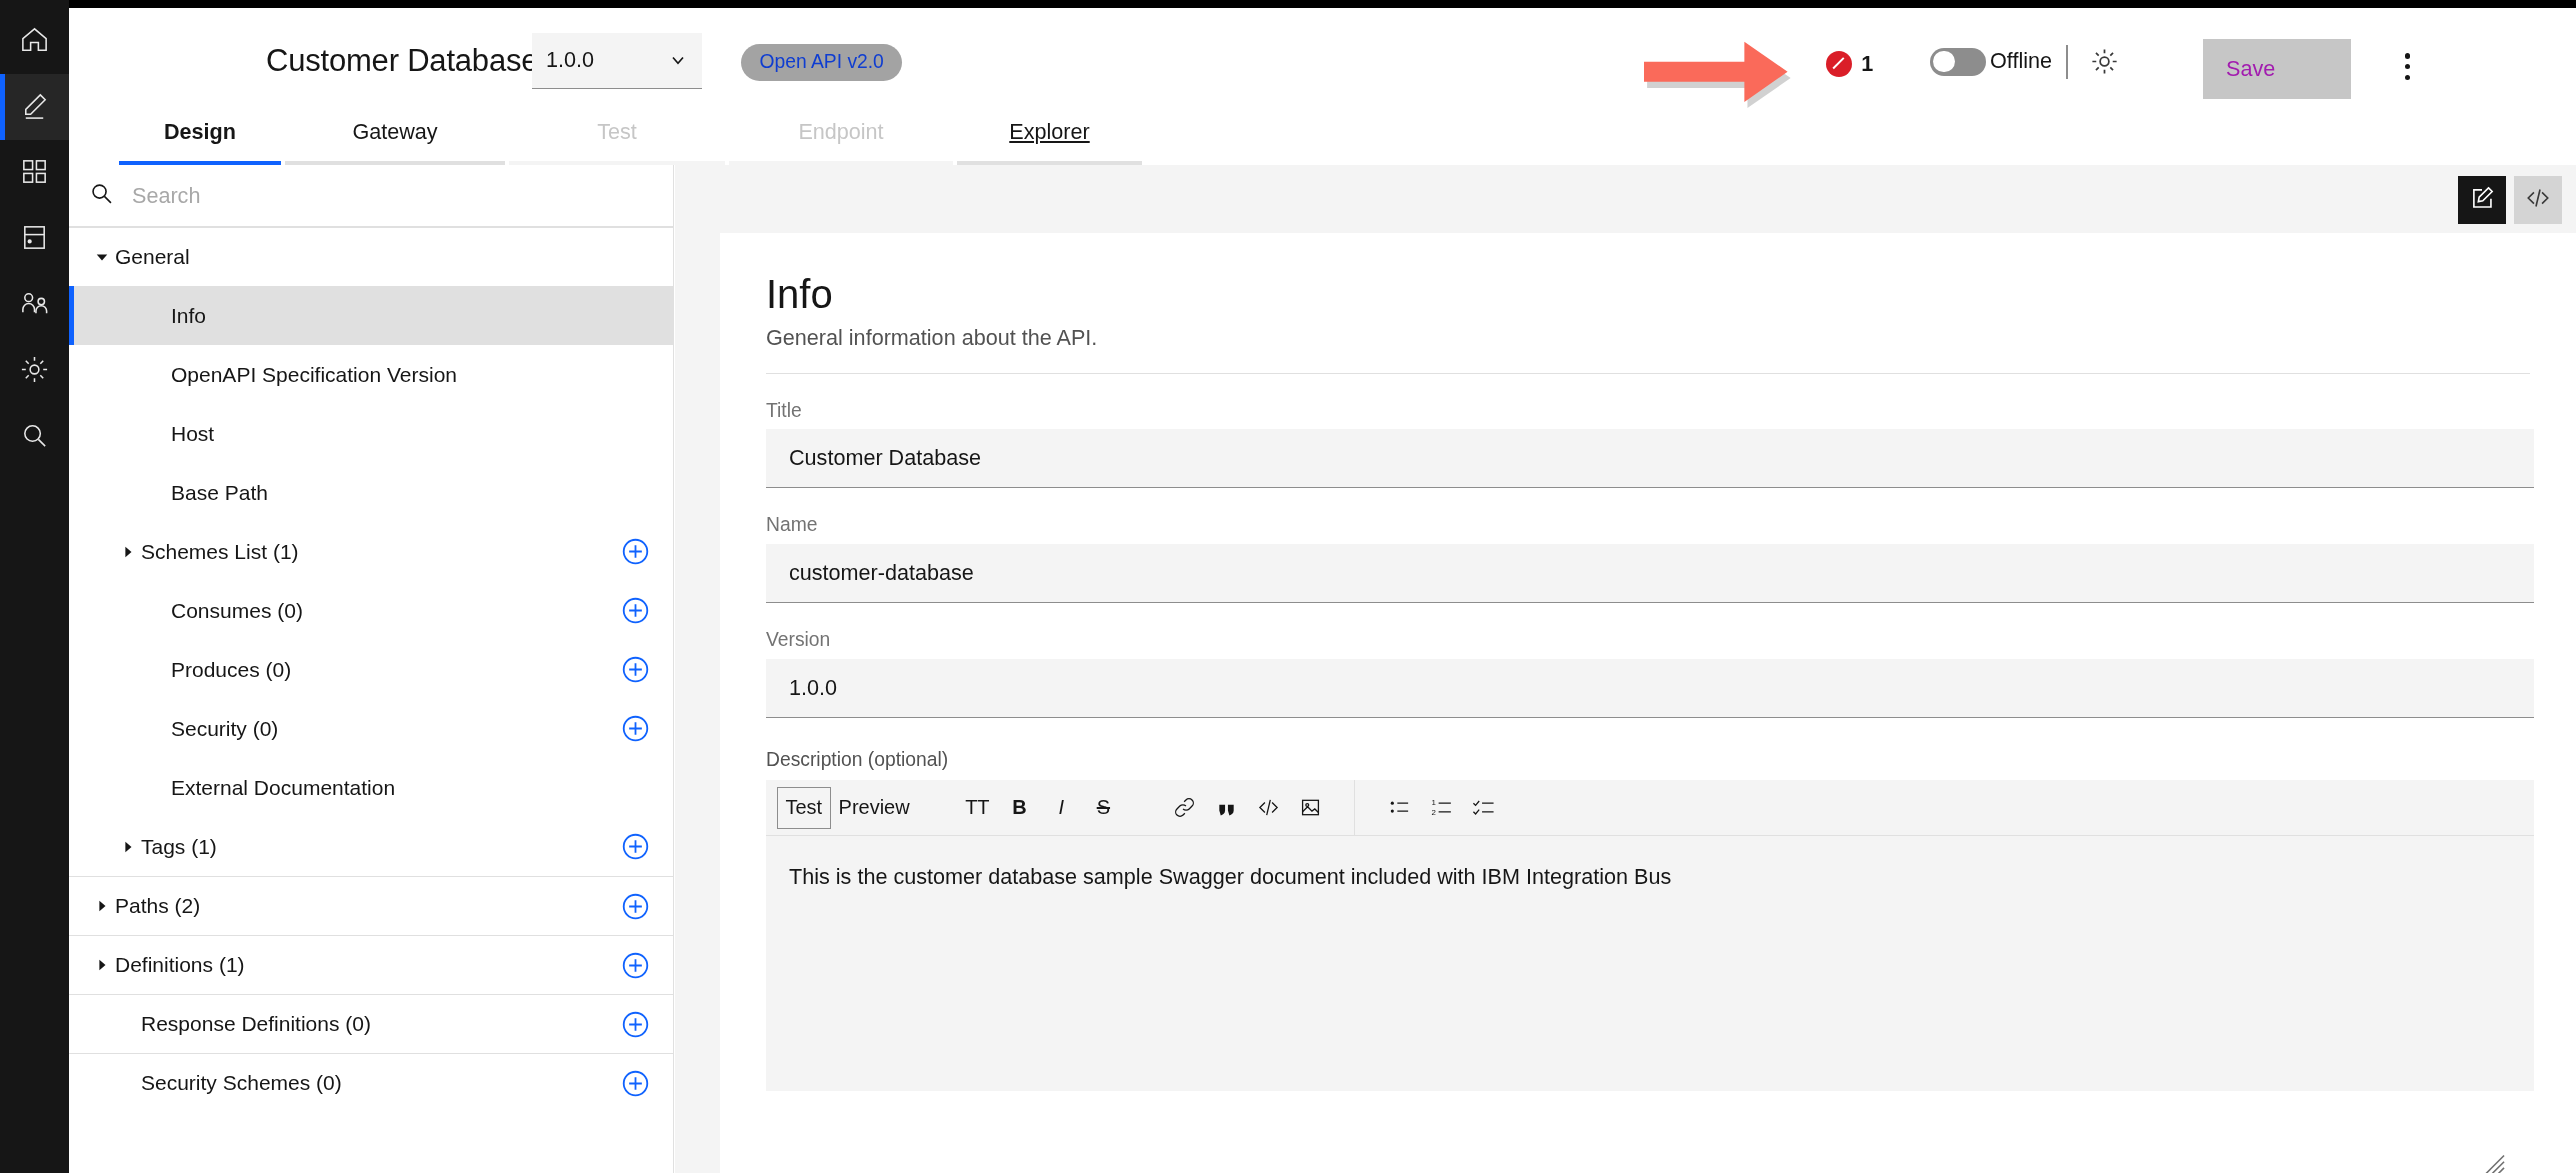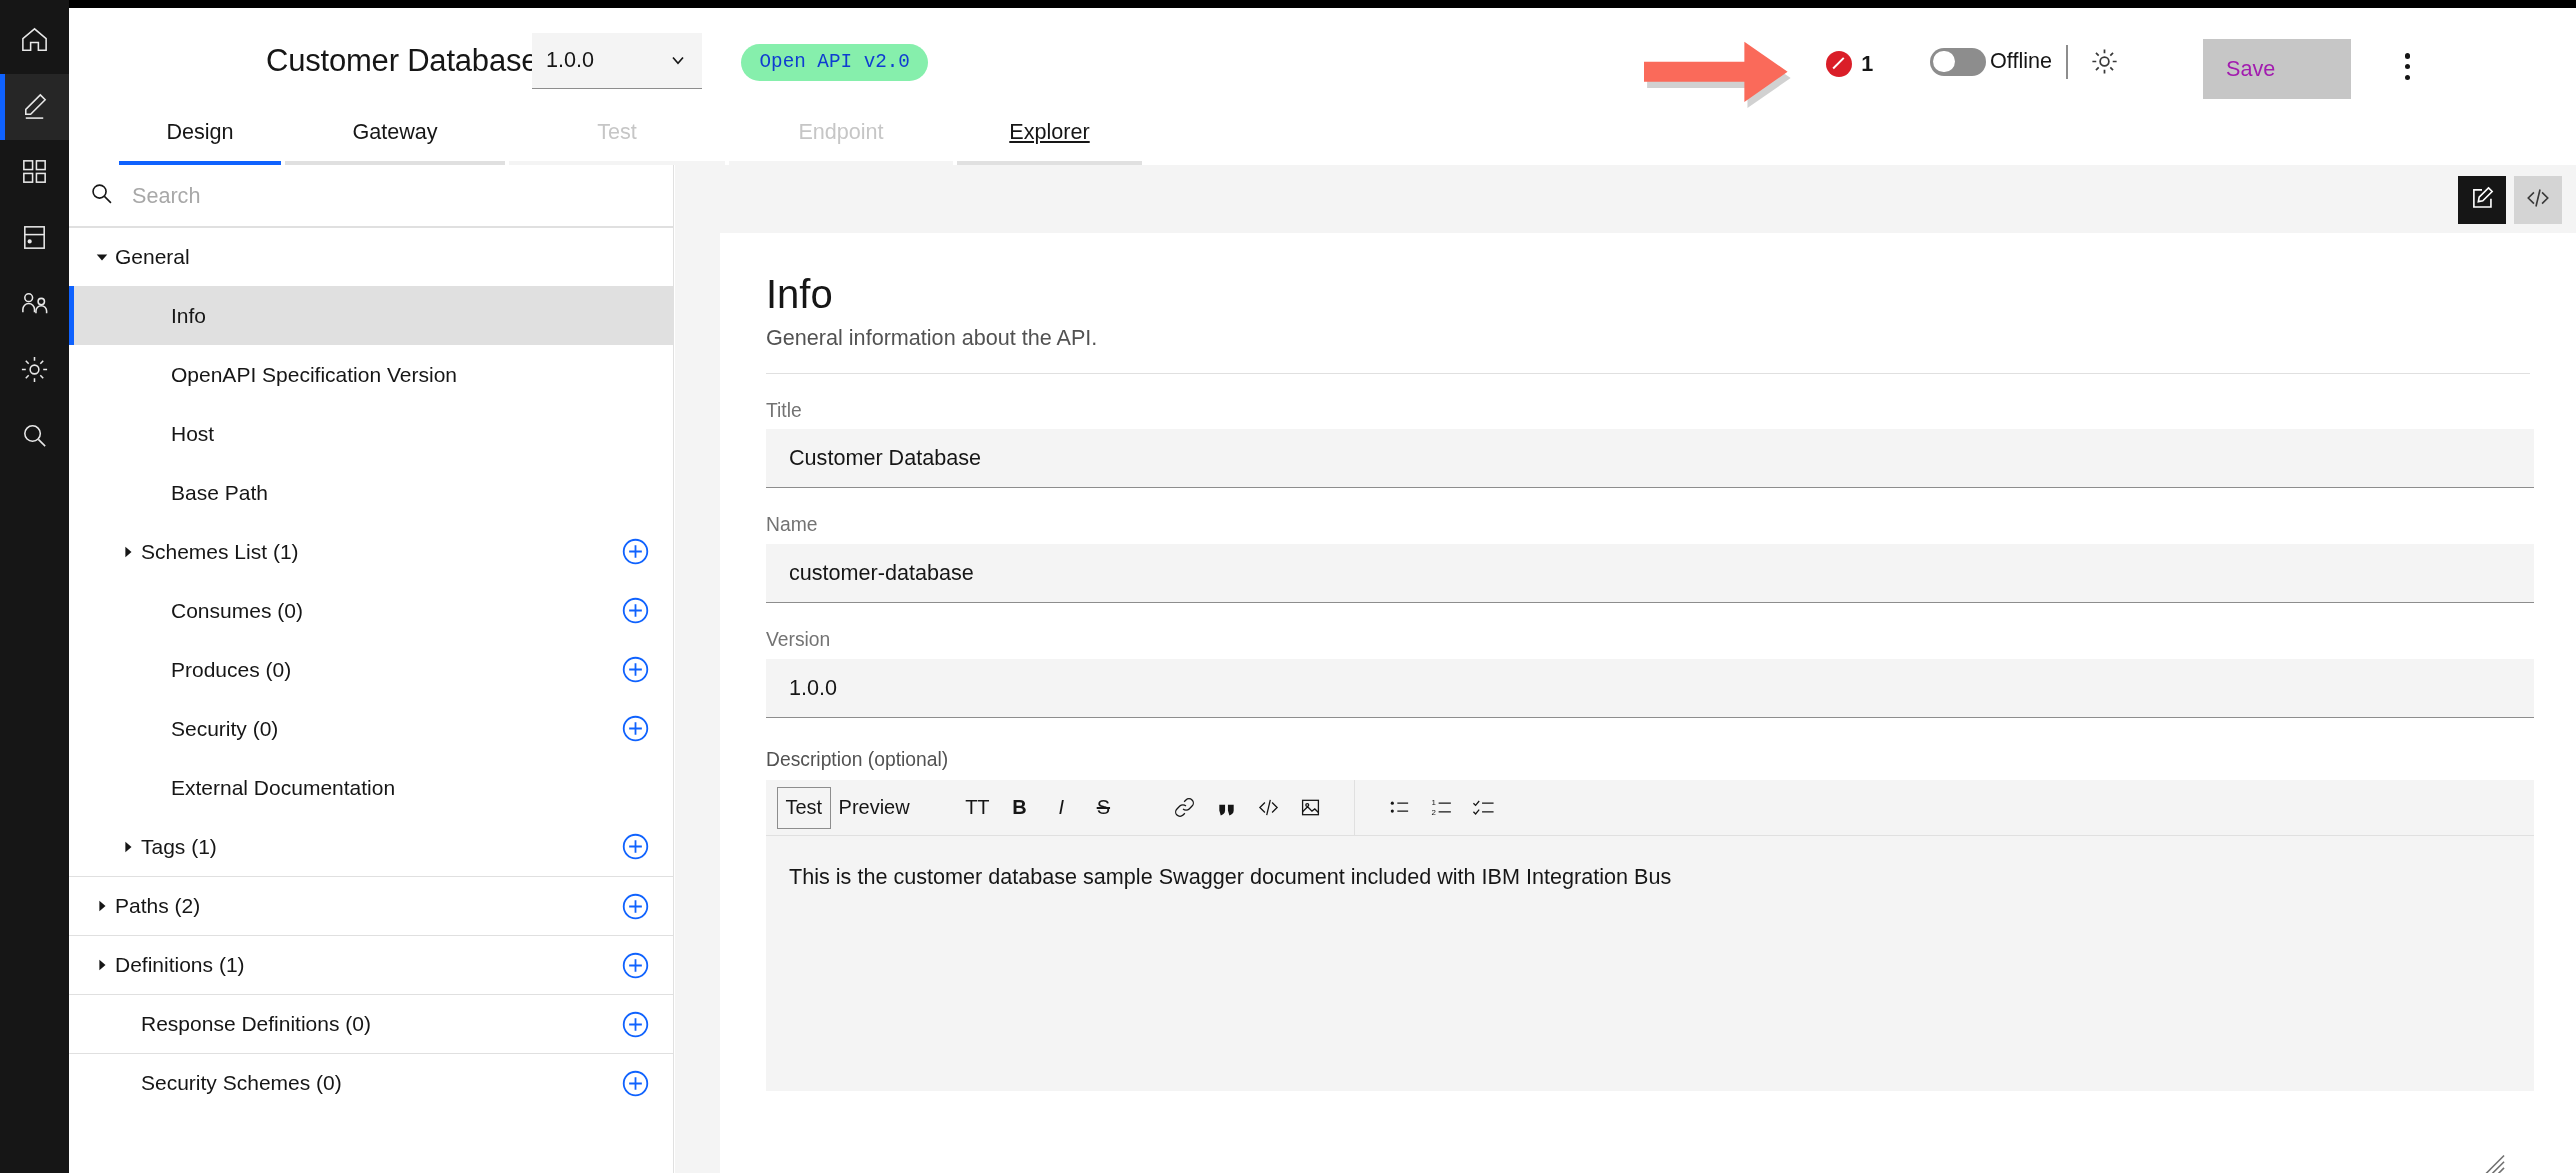--- a/index.html
+++ b/index.html
@@ -42,24 +42,23 @@
     position: absolute; left: 463px; top: 25px; width: 170px; height: 56px;
     background: #f4f4f4; border: none; border-bottom: 0.8px solid #8d8d8d;
     display: flex; align-items: center; padding: 0 14px;
     cursor: pointer;
   }
   #version-select .val { font-size: 21.6px; color: #161616; flex: 1; }
   #version-select .chev { width: 20px; height: 20px; }
   #version-select .chev svg { width: 20px; height: 20px; stroke: #161616; fill: none; stroke-width: 2; }
   #openapi-badge {
     position: absolute; left: 672px; top: 36px; height: 37px;
-    background: #86efac; color: #0f3dd1; border-radius: 20px;
+    background: #a3a3a3; color: #0f3dd1; border-radius: 20px;
     display: flex; align-items: center; padding: 0 18.5px;
     font-size: 19.3px;
-    font-family: Liberation Mono, monospace;
   }
 
   
   #annot-arrow { position: absolute; left: 1575px; top: 29px; width: 193px; height: 85px; }
 
   #error-badge {
     position: absolute; left: 1757px; top: 43px;
     display: flex; align-items: center; gap: 9.3px;
   }
   #error-badge .dot { width: 26px; height: 26px; border-radius: 50%; background: #da1e28; position: relative; }
@@ -92,21 +91,21 @@
   #overflow-btn i { width: 5.4px; height: 5.4px; border-radius: 50%; background: #161616; display:block; }
 
   
   #tabbar { position: absolute; left: 69px; top: 114px; width: 2507px; height: 51px; background: #fff; }
   .tab {
     position: absolute; top: 0; height: 51px;
     display: flex; align-items: flex-start; justify-content: center;
     font-size: 21.6px; color: #161616; padding-top: 4.6px;
     border-bottom: 4.6px solid #e0e0e0; cursor: pointer;
   }
-  .tab.active { font-weight: normal; border-bottom-color: #0f62fe; }
+  .tab.active { font-weight: bold; border-bottom-color: #0f62fe; }
   .tab.disabled { color: #c6c6c6; cursor: default; border-bottom-color: #f4f4f4; }
 
   
   #tree-panel {
     position: absolute; left: 69px; top: 165px; width: 605px; height: 1008px;
     background: #fff; border-right: 0.8px solid #e0e0e0; overflow: hidden;
   }
   #search-row { height: 62px; display: flex; align-items: center; padding-left: 20px; border-bottom: 0.8px solid #e0e0e0; }
   #search-row svg { width: 26px; height: 26px; stroke: #161616; fill: none; stroke-width: 2; flex: none; }
   #search-input {

